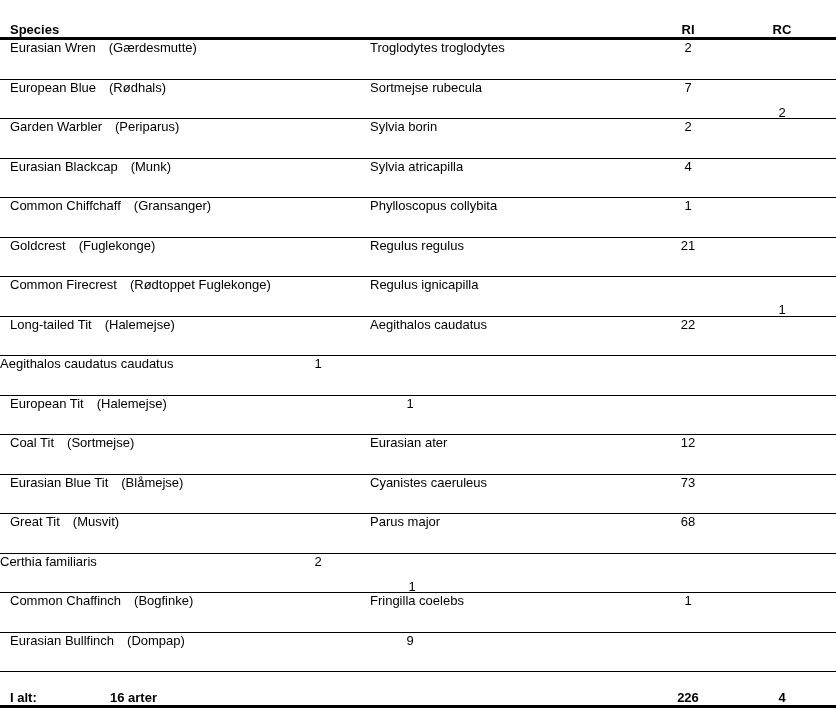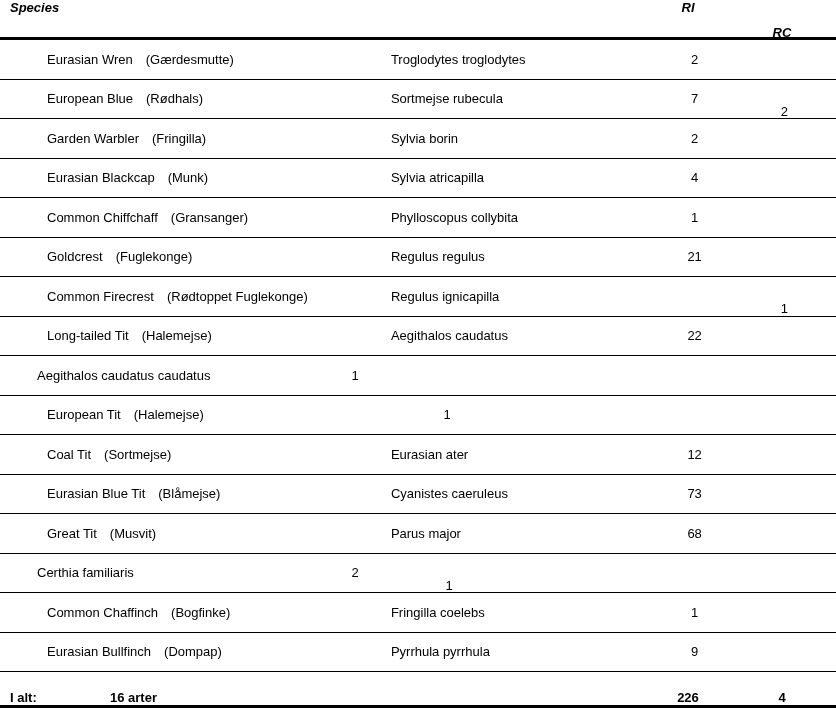--- a/index.html
+++ b/index.html
@@ -11,32 +11,30 @@
     color: #000000;
   }
   .doc-table {
     width: 836px;
     height: 708px;
     box-sizing: border-box;
     background: #ffffff;
   }
   .hdr-row {
     display: flex;
-    align-items: flex-start;
+    align-items: flex-end;
     height: 37px;
     border-bottom: 3px solid #000;
     font-weight: bold;
-    font-style: italic;
   }
   .data-row {
     display: flex;
-    align-items: center;
+    align-items: flex-start;
     height: 38.5px;
     border-bottom: 1px solid #000;
-    padding-left: 37px;
   }
   .footer-row {
     display: flex;
     align-items: flex-end;
     height: 33px;
     border-bottom: 3px solid #000;
     font-weight: bold;
   }
   .col-species {
     width: 360px;
@@ -92,21 +90,21 @@
     <div class="col-species">
       <span>European Blue</span><span class="danish-name">(Rødhals)</span>
     </div>
     <div class="col-latin">Sortmejse rubecula</div>
     <div class="col-ri">7</div>
     <div class="col-rc">2</div>
   </div>
 
   <div class="data-row">
     <div class="col-species">
-      <span>Garden Warbler</span><span class="danish-name">(Fringilla)</span>
+      <span>Garden Warbler</span><span class="danish-name">(Periparus)</span>
     </div>
     <div class="col-latin">Sylvia borin</div>
     <div class="col-ri">2</div>
     <div class="col-rc"></div>
   </div>
 
   <div class="data-row">
     <div class="col-species">
       <span>Eurasian Blackcap</span><span class="danish-name">(Munk)</span>
     </div>
@@ -204,21 +202,20 @@
     </div>
     <div class="col-latin">Fringilla coelebs</div>
     <div class="col-ri">1</div>
     <div class="col-rc"></div>
   </div>
 
   <div class="data-row">
     <div class="col-species">
       <span>Eurasian Bullfinch</span><span class="danish-name">(Dompap)</span>
     </div>
-    <div class="col-latin">Pyrrhula pyrrhula</div>
     <div class="col-ri">9</div>
     <div class="col-rc"></div>
   </div>
 </div>
 
   <div class="footer-row">
     <div class="col-species">
       <span class="footer-label">I alt:</span><span>16 arter</span>
     </div>
     <div class="col-latin"></div>

